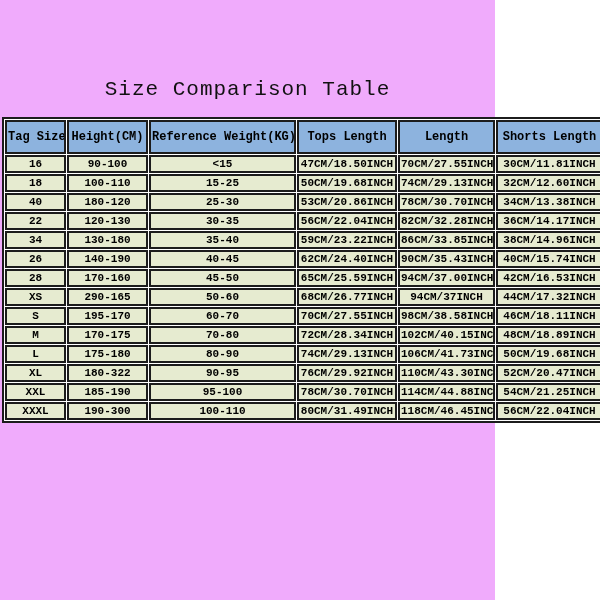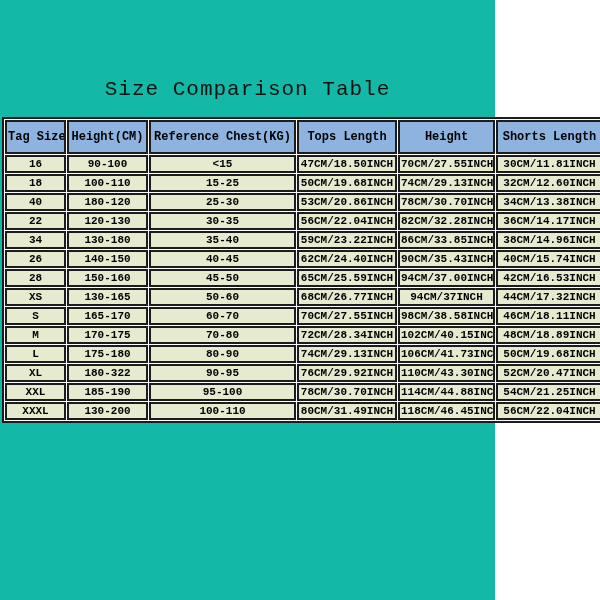--- a/index.html
+++ b/index.html
@@ -8,21 +8,21 @@
     background: #ffffff;
     width: 600px;
     height: 600px;
     overflow: hidden;
     font-family: "Liberation Mono", "DejaVu Sans Mono", monospace;
   }
   .page {
     position: relative;
     width: 495px;
     height: 600px;
-    background: #14b8a6;
+    background: #f0abfc;
   }
   .title {
     margin: 0;
     padding-top: 78px;
     text-align: center;
     font-size: 21px;
     font-weight: 500;
     color: #111111;
     letter-spacing: 1px;
     font-family: "Liberation Mono", "DejaVu Sans Mono", monospace;
@@ -70,23 +70,23 @@
         <col style="width: 81px;">
         <col style="width: 147px;">
         <col style="width: 100px;">
         <col style="width: 97px;">
         <col style="width: 107px;">
       </colgroup>
     <thead>
       <tr>
           <th>Tag Size</th>
           <th>Height(CM)</th>
-          <th>Reference Chest(KG)</th>
+          <th>Reference Weight(KG)</th>
           <th>Tops Length</th>
-          <th>Height</th>
+          <th>Length</th>
           <th>Shorts Length</th>
         </tr>
     </thead>
     <tbody>
         <tr>
           <td>16</td>
           <td>90-100</td>
           <td>&lt;15</td>
           <td>47CM/18.50INCH</td>
           <td>70CM/27.55INCH</td>
@@ -119,45 +119,45 @@
         <tr>
           <td>34</td>
           <td>130-180</td>
           <td>35-40</td>
           <td>59CM/23.22INCH</td>
           <td>86CM/33.85INCH</td>
           <td>38CM/14.96INCH</td>
         </tr>
         <tr>
           <td>26</td>
-          <td>140-150</td>
+          <td>140-190</td>
           <td>40-45</td>
           <td>62CM/24.40INCH</td>
           <td>90CM/35.43INCH</td>
           <td>40CM/15.74INCH</td>
         </tr>
         <tr>
           <td>28</td>
-          <td>150-160</td>
+          <td>170-160</td>
           <td>45-50</td>
           <td>65CM/25.59INCH</td>
           <td>94CM/37.00INCH</td>
           <td>42CM/16.53INCH</td>
         </tr>
         <tr>
           <td>XS</td>
-          <td>130-165</td>
+          <td>290-165</td>
           <td>50-60</td>
           <td>68CM/26.77INCH</td>
           <td>94CM/37INCH</td>
           <td>44CM/17.32INCH</td>
         </tr>
         <tr>
           <td>S</td>
-          <td>165-170</td>
+          <td>195-170</td>
           <td>60-70</td>
           <td>70CM/27.55INCH</td>
           <td>98CM/38.58INCH</td>
           <td>46CM/18.11INCH</td>
         </tr>
         <tr>
           <td>M</td>
           <td>170-175</td>
           <td>70-80</td>
           <td>72CM/28.34INCH</td>
@@ -183,21 +183,21 @@
         <tr>
           <td>XXL</td>
           <td>185-190</td>
           <td>95-100</td>
           <td>78CM/30.70INCH</td>
           <td>114CM/44.88INCH</td>
           <td>54CM/21.25INCH</td>
         </tr>
         <tr>
           <td>XXXL</td>
-          <td>130-200</td>
+          <td>190-300</td>
           <td>100-110</td>
           <td>80CM/31.49INCH</td>
           <td>118CM/46.45INCH</td>
           <td>56CM/22.04INCH</td>
         </tr>
       </tbody>
   </table>
 </div>
 
 </body></html>

